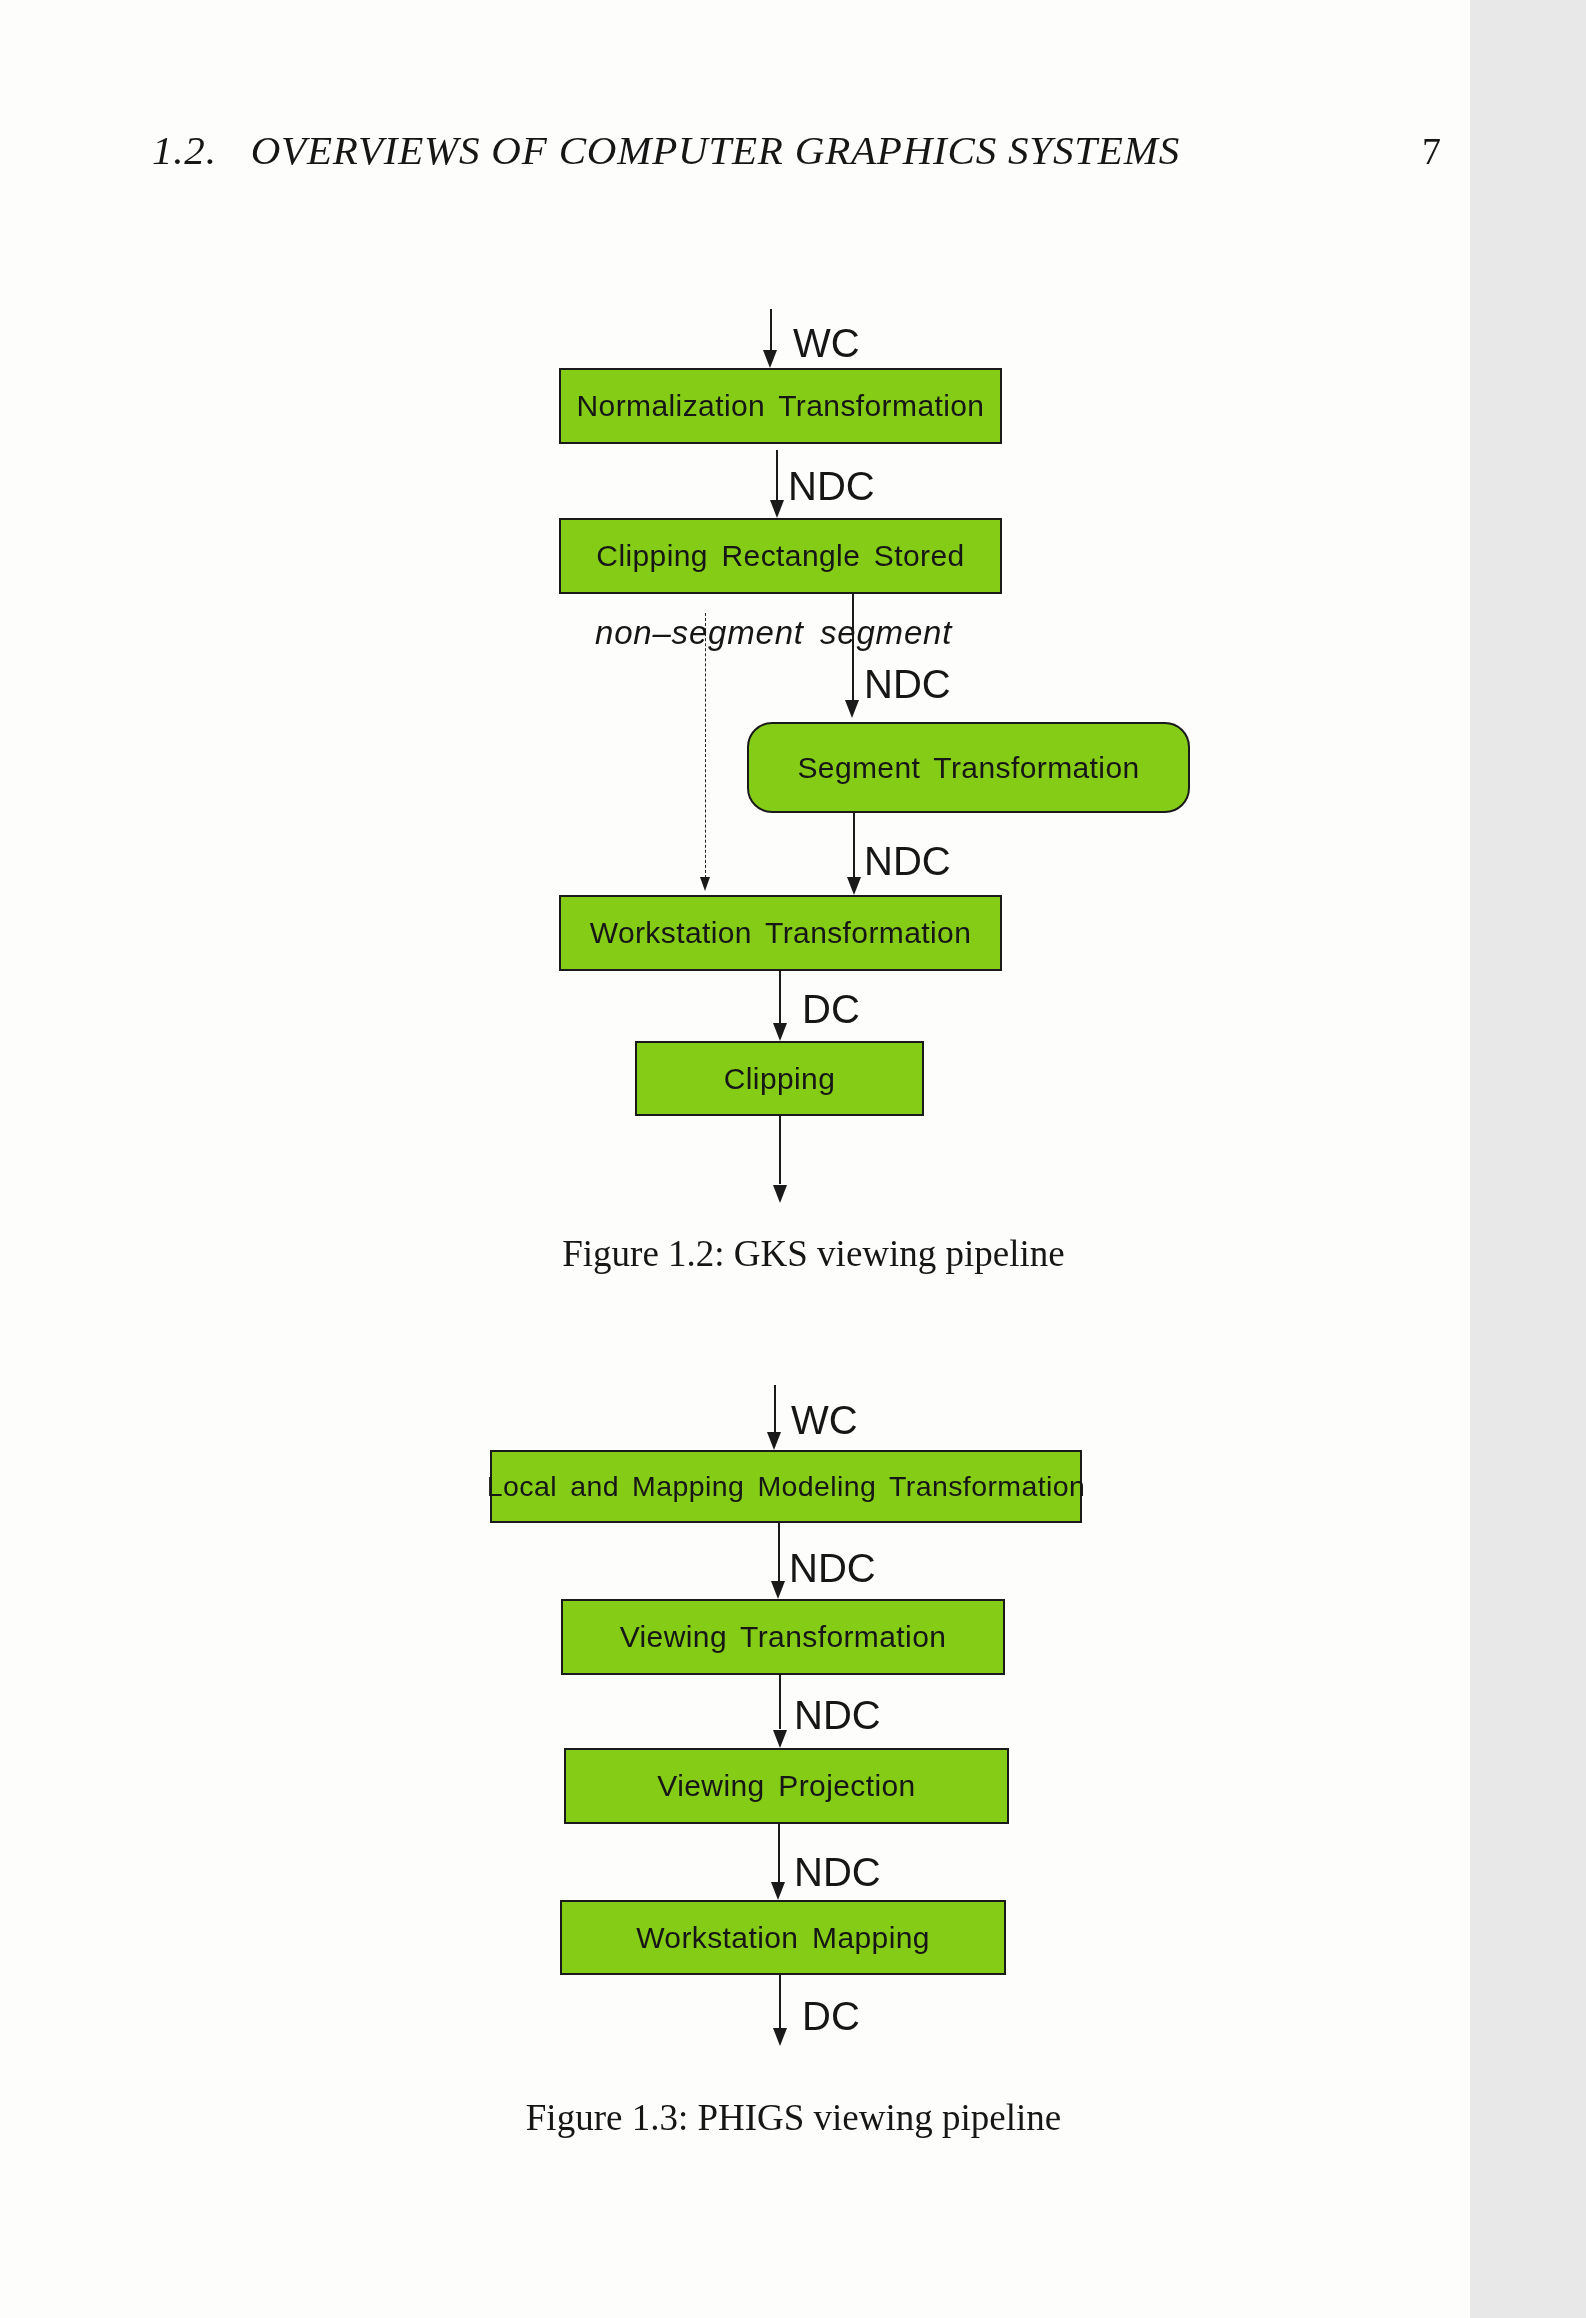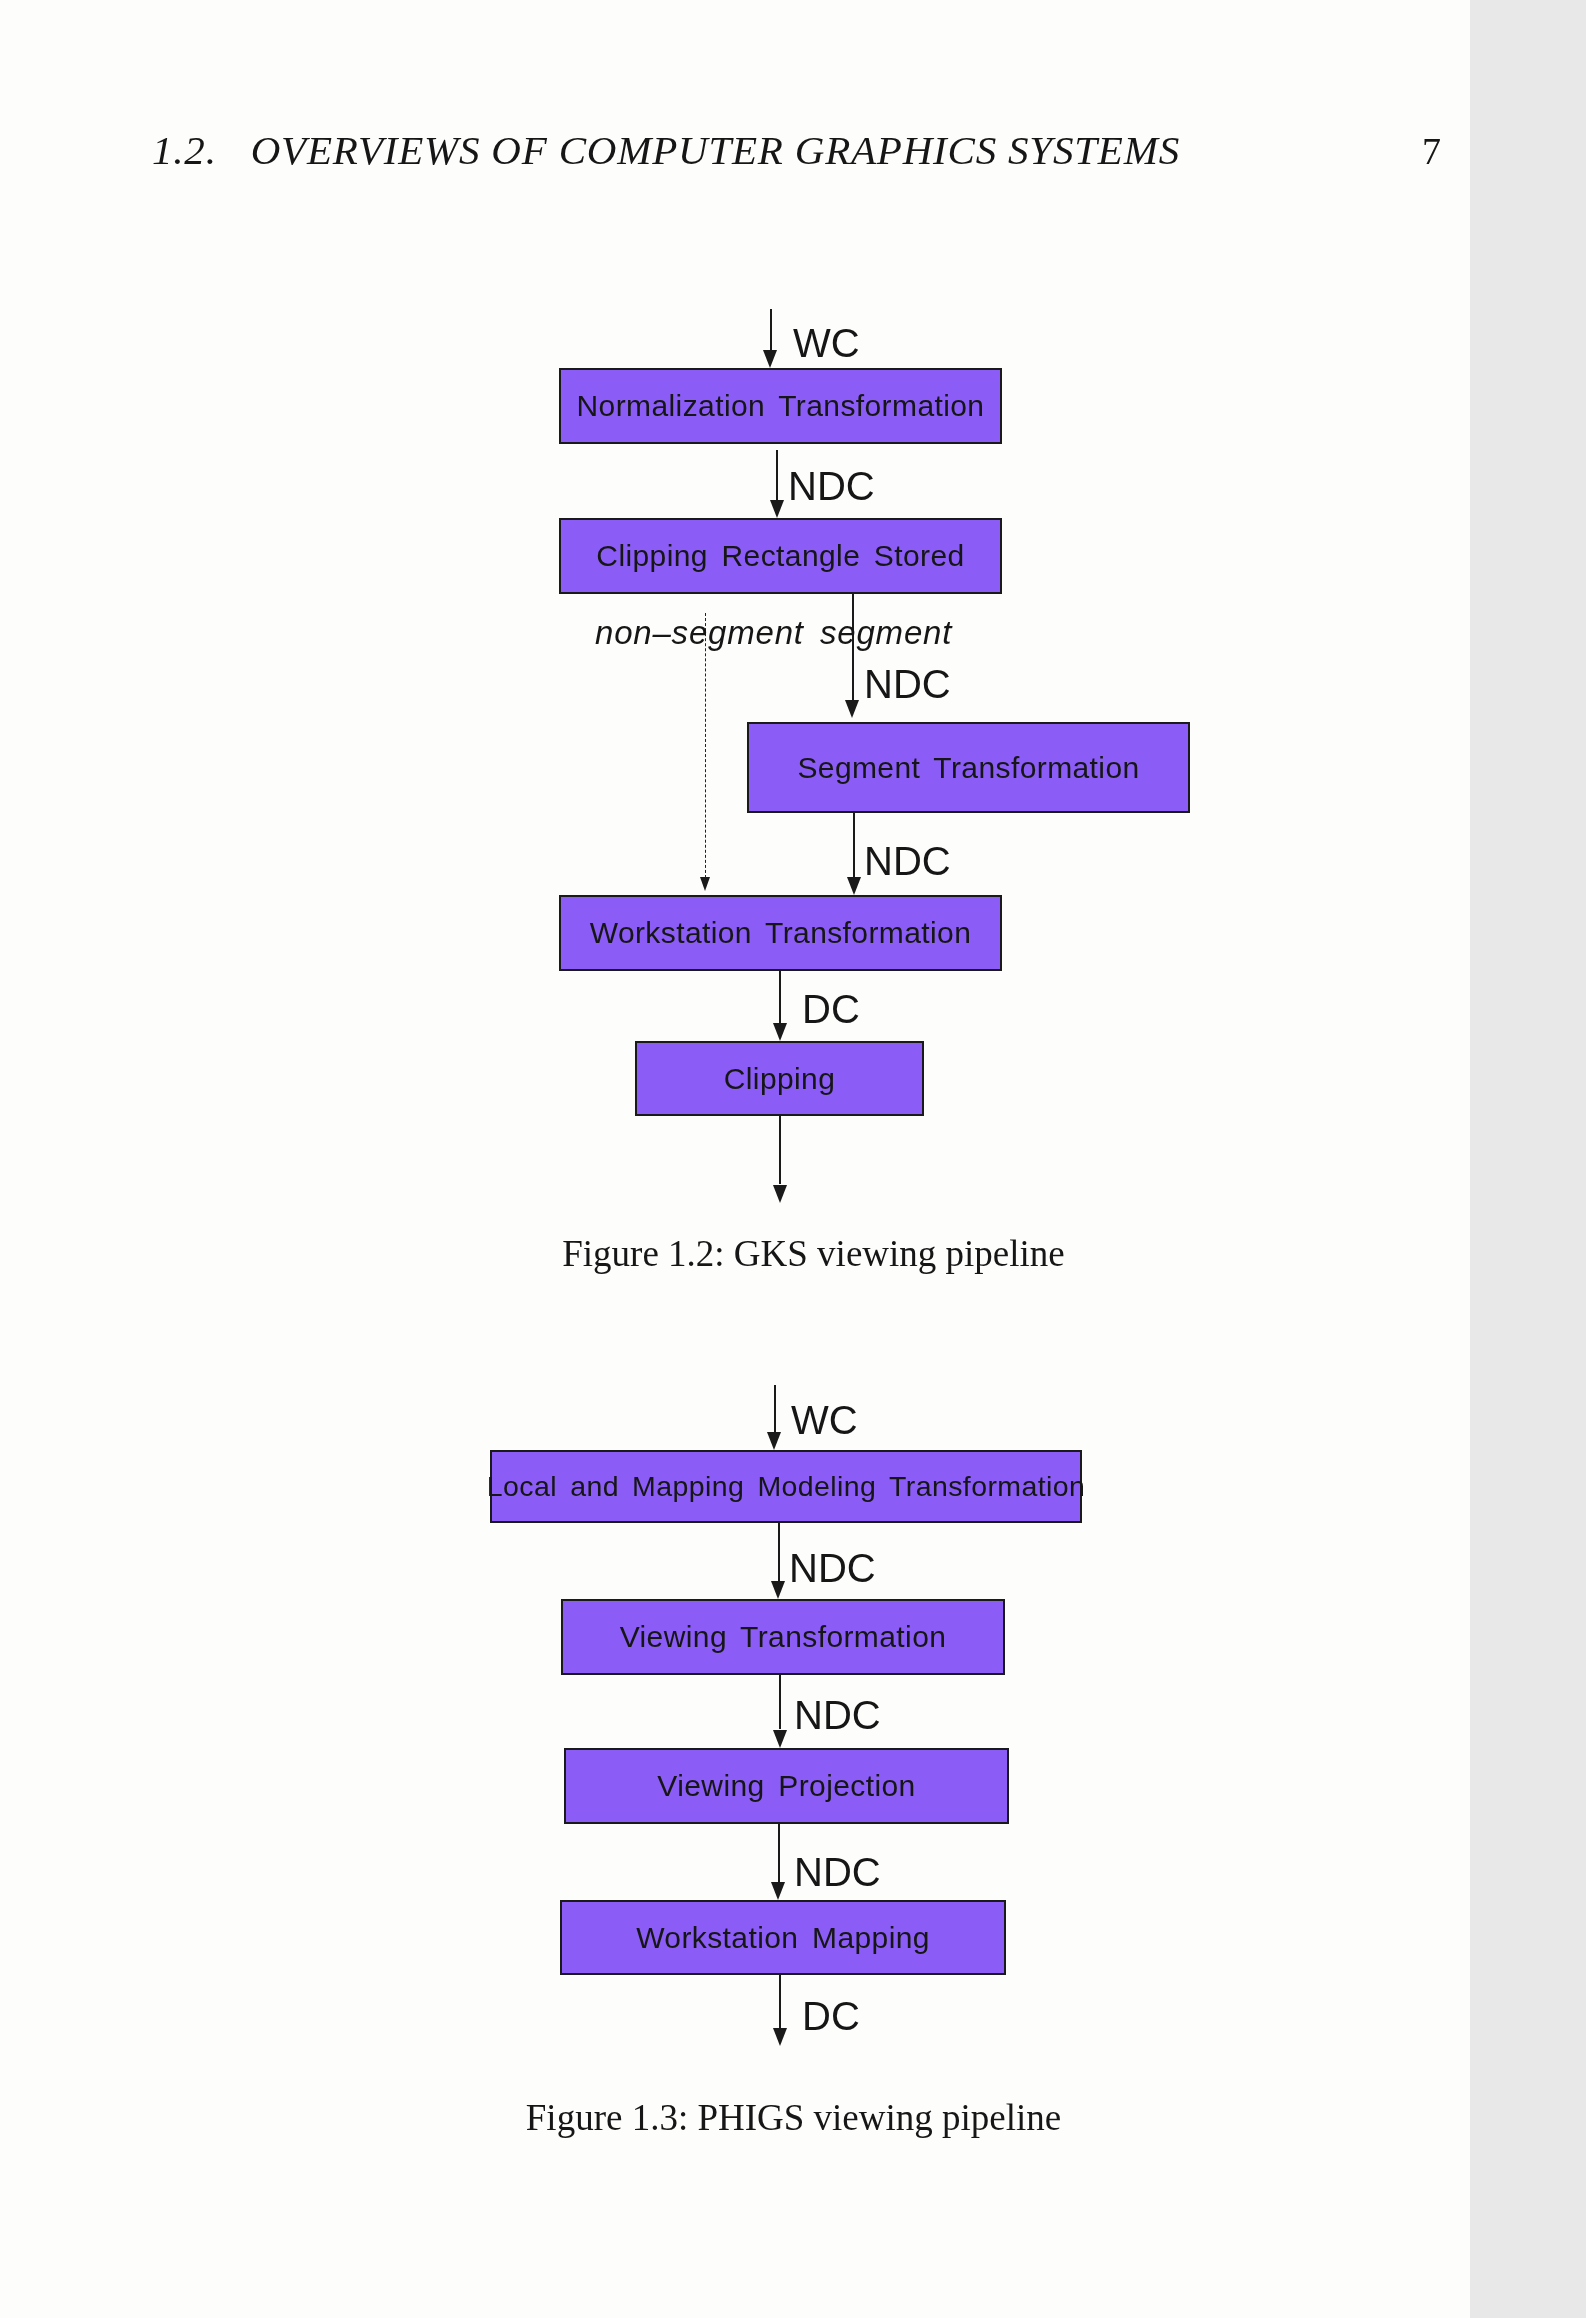--- a/index.html
+++ b/index.html
@@ -20,21 +20,21 @@
   }
   .hdr .sec{margin-right:34px;}
   .pageno{
     position:absolute;left:1422px;top:132px;
     font-family:"Liberation Serif", serif;
     font-size:38px;line-height:1;
   }
   
   .fbox{
     position:absolute;box-sizing:border-box;
-    border:2.4px solid #1a1a1a;background:#8b5cf6;
+    border:2.4px solid #1a1a1a;background:#84cc16;
     display:flex;align-items:center;justify-content:center;
     font-size:30px;word-spacing:4.9px;letter-spacing:0.4px;
     white-space:nowrap;
   }
   
   .vl{position:absolute;width:0;border-left:2.4px solid #1a1a1a;}
   .vl.dash{border-left:1.6px dashed #222;}
   .ah{position:absolute;width:0;height:0;
       border-left:7.3px solid transparent;border-right:7.3px solid transparent;
       border-top:18px solid #1a1a1a;}
@@ -81,21 +81,21 @@
     <div class="ah" style="left:845px;top:700px;"></div>
 
     <div class="vl dash" style="left:705px;top:613px;height:265px;"></div>
     <div class="ah small" style="left:700px;top:877px;"></div>
 
     <div class="blab" style="left:595px;top:615px;">non–segment</div>
     <div class="blab" style="left:820px;top:615px;">segment</div>
 
     <div class="elab" style="left:864px;top:660px;">NDC</div>
 
-    <div class="fbox" style="left:747px;top:722px;width:443px;height:91px;">
+    <div class="fbox" style="left:747px;top:722px;width:443px;height:91px;border-radius:25px;">
       <span>Segment Transformation</span>
     </div>
 
     <div class="vl" style="left:853px;top:812px;height:65px;"></div>
     <div class="ah" style="left:847px;top:877px;"></div>
     <div class="elab" style="left:864px;top:837px;">NDC</div>
 
     <div class="fbox" style="left:559px;top:895px;width:443px;height:76px;">
       <span>Workstation Transformation</span>
     </div>

